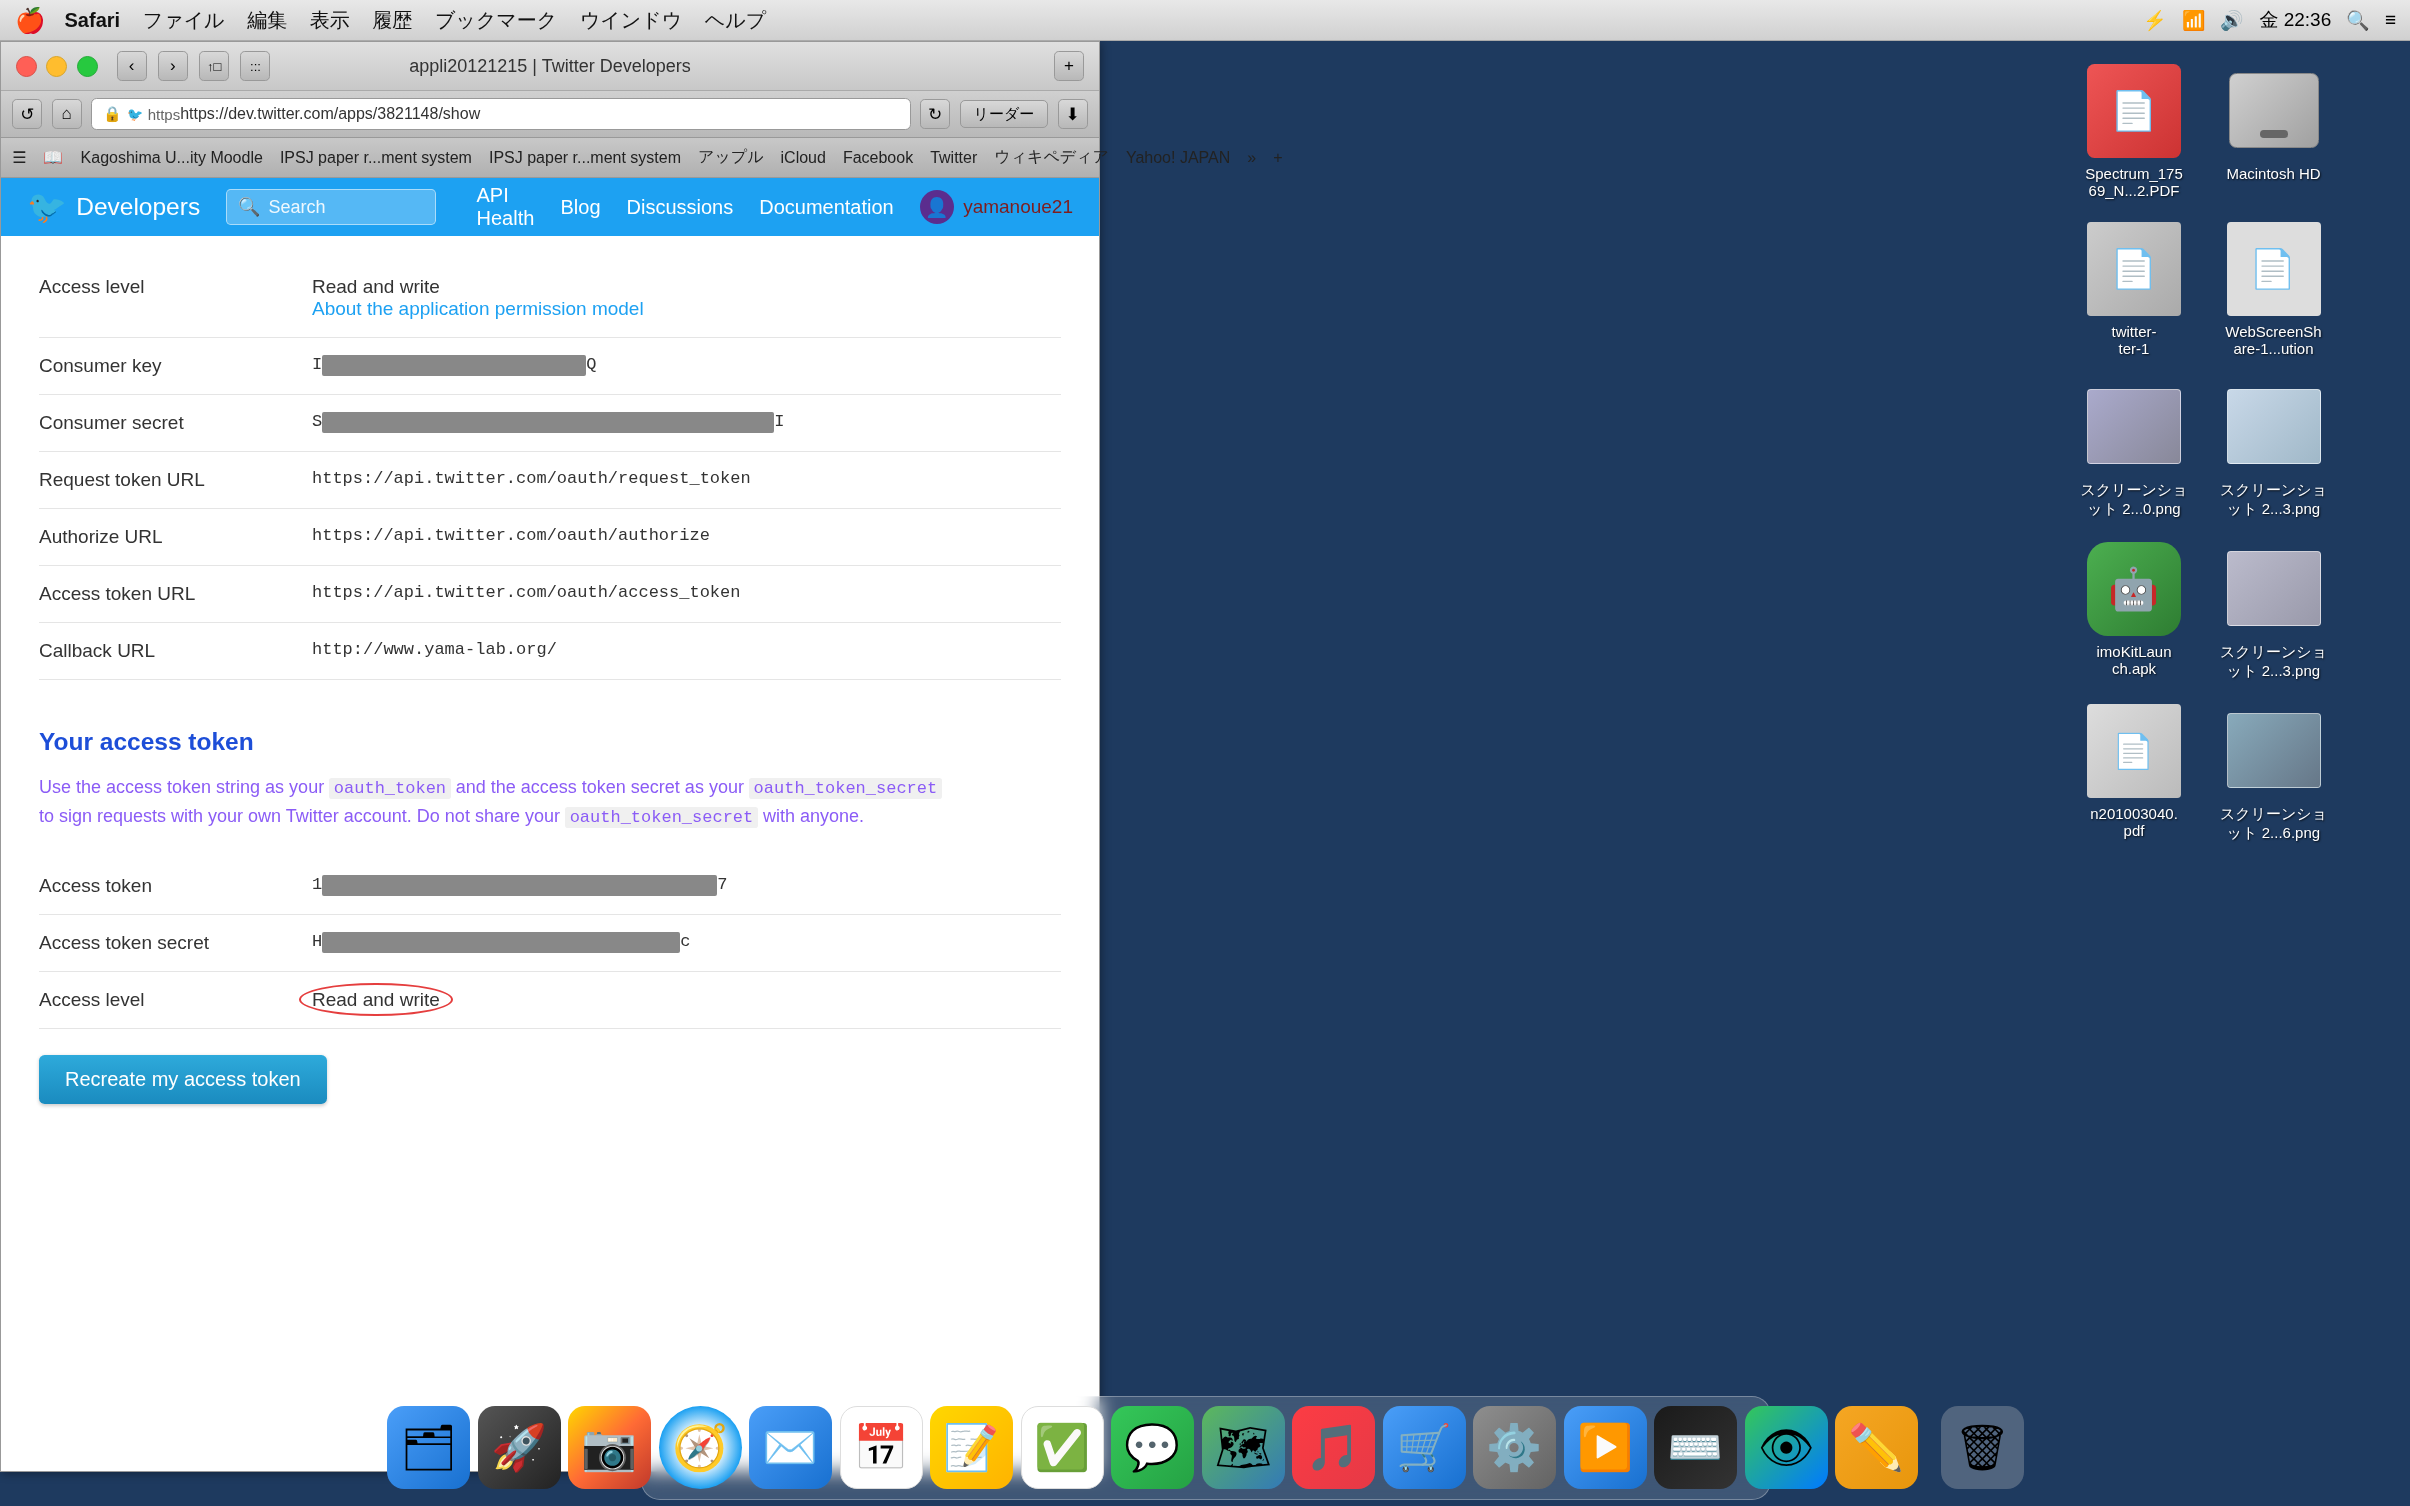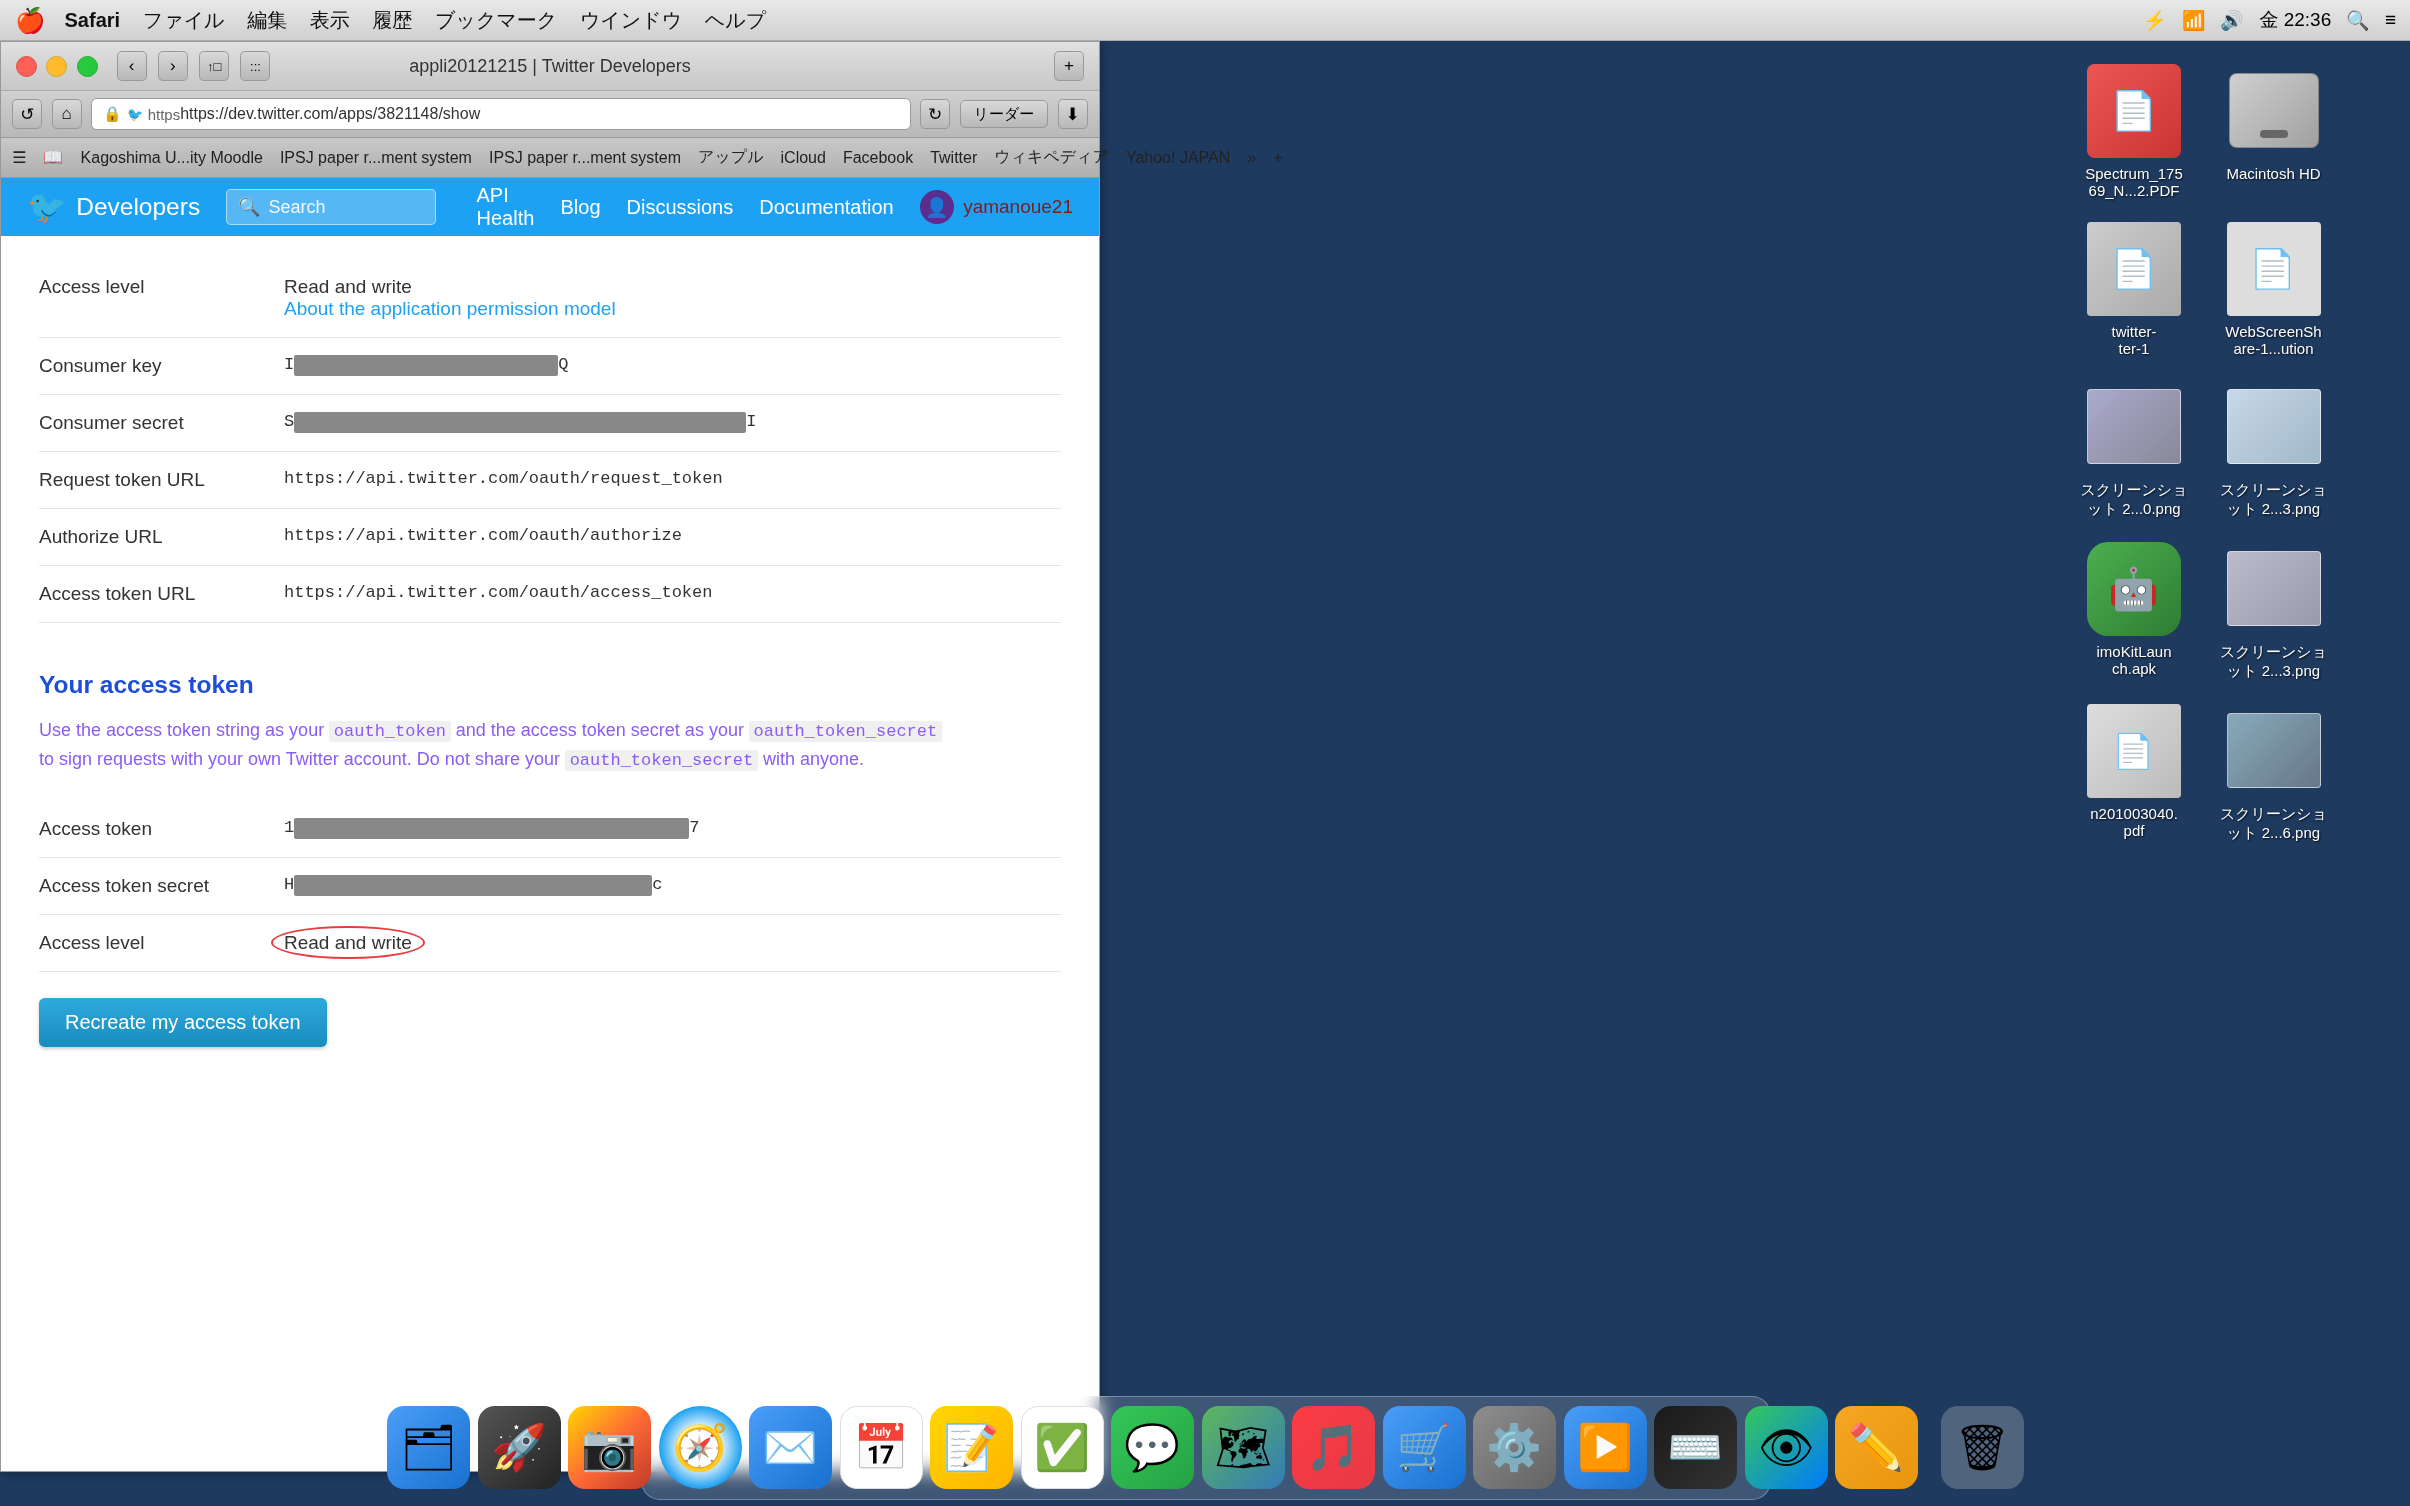--- a/index.html
+++ b/index.html
@@ -213,20 +213,21 @@
 
     
     .details-section {
       padding: 22.6px 38px;
     }
     .detail-row {
       display: flex;
       border-bottom: 0.9px solid #e5e5e5;
       padding: 17px 0;
       font-size: 19px;
+      gap: 28px;
     }
     .detail-label {
       width: 245px;
       color: #333;
       font-size: 19px;
       flex-shrink: 0;
     }
     .detail-value {
       color: #333;
       font-size: 19px;
@@ -518,20 +519,24 @@
       <div class="detail-row">
         <div class="detail-label">Authorize URL</div>
         <div class="detail-value monospace">https://api.twitter.com/oauth/authorize</div>
       </div>
 
       <div class="detail-row">
         <div class="detail-label">Access token URL</div>
         <div class="detail-value monospace">https://api.twitter.com/oauth/access_token</div>
       </div>
 
+      <div class="detail-row">
+        <div class="detail-label">Callback URL</div>
+        <div class="detail-value monospace">http://www.yama-lab.org/</div>
+      </div>
 
     </div>
 
     <div class="access-token-section">
       <div class="access-token-title">Your access token</div>
       <div class="access-token-desc">
         Use the access token string as your <code>oauth_token</code> and the access token secret as your <code>oauth_token_secret</code> to sign requests with your own Twitter account. Do not share your <code>oauth_token_secret</code> with anyone.
       </div>
 
       

